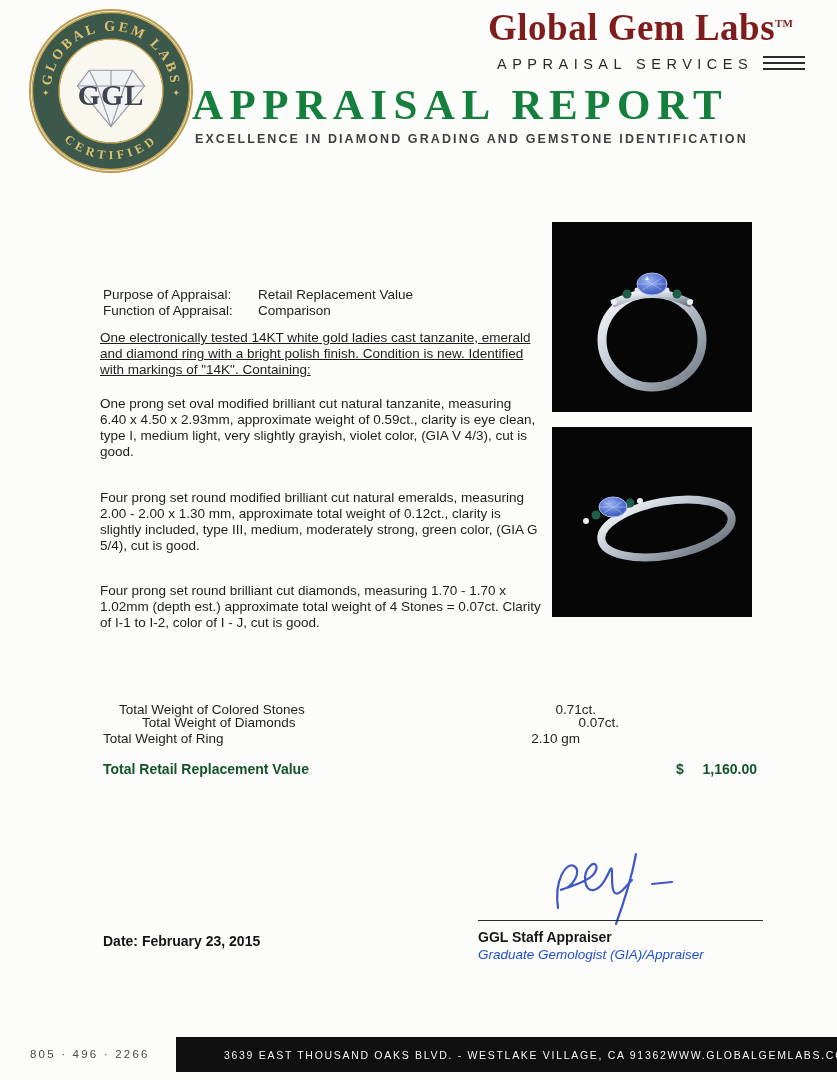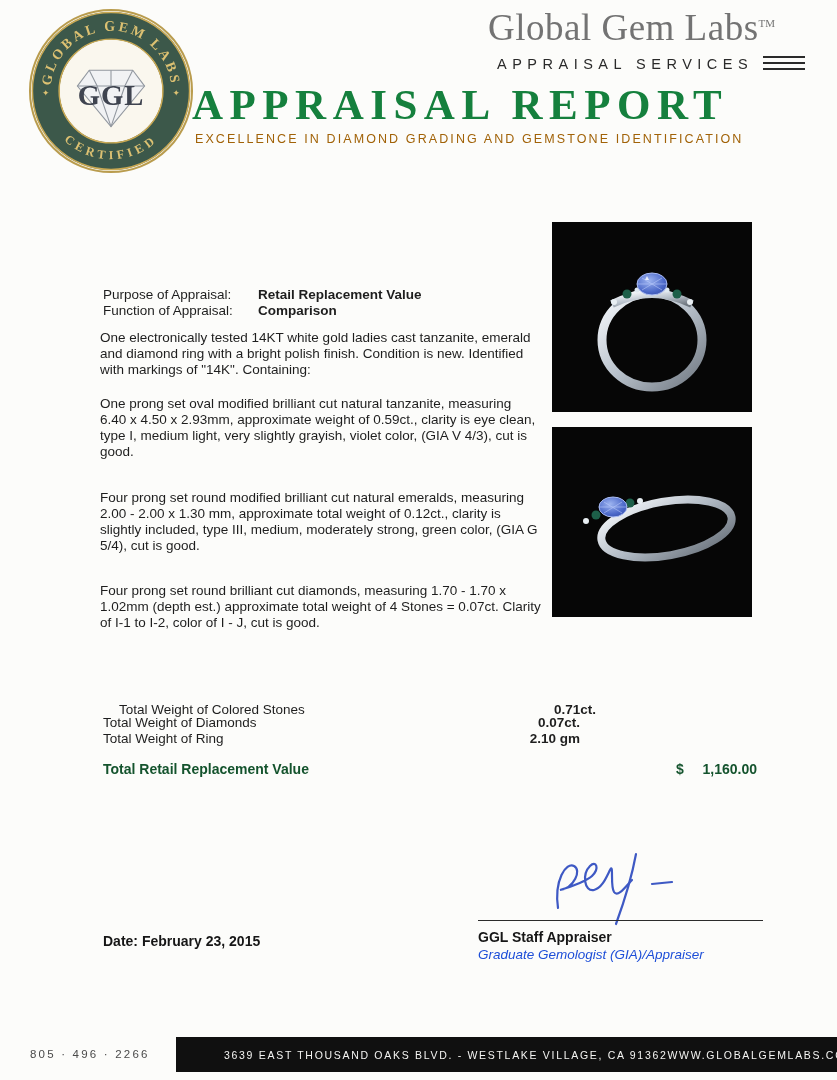--- a/index.html
+++ b/index.html
@@ -5,47 +5,47 @@
   * { margin:0; padding:0; box-sizing:border-box; }
   html,body { background:#9a9a9a; }
   body { font-family:"Liberation Sans", sans-serif; }
   #page {
     position:relative; width:837px; height:1080px; margin:0 auto;
     background:#fcfcfa; overflow:hidden;
     box-shadow:0 0 6px rgba(0,0,0,.4);
   }
   .abs { position:absolute; }
   .body-text { font-size:13.5px; line-height:16px; color:#1e1e1e; }
-  .b { font-weight:bold; }
+  .b { font-weight:normal; }
 
   
   .brand {
     left:488px; top:6px; width:320px;
-    font-family:"Liberation Serif", serif; font-size:37px; color:#737373;
-    white-space:nowrap; letter-spacing:0.5px;
+    font-family:"Liberation Serif", serif; font-size:37px; color:#7f1d1d;
+    white-space:nowrap; letter-spacing:0.5px;font-weight:bold;
   }
   .brand sup { font-size:11px; vertical-align:super; letter-spacing:0; }
   .services-row {
     left:497px; top:56px; width:308px;
     display:flex; align-items:flex-start; gap:10px;
   }
   .services {
     font-size:14.5px; letter-spacing:5.5px; color:#2a2a2a; white-space:nowrap;
   }
   .decor-lines { display:flex; flex-direction:column; gap:4px; flex:1; }
   .decor-lines span { display:block; height:2px; background:#2a2a2a; }
   .report-title {
     left:192px; top:80px;
     font-family:"Liberation Serif", serif; font-weight:bold;
     font-size:43px; letter-spacing:6.5px; color:#15803d; white-space:nowrap;
   }
   .report-tagline {
     left:195px; top:132px;
-    font-size:12.5px; font-weight:normal; letter-spacing:2.1px;
-    color:#a16207; white-space:nowrap;
+    font-size:12.5px; font-weight:bold; letter-spacing:2.1px;
+    color:#404040; white-space:nowrap;
   }
 
   
   .seal { left:27px; top:7px; width:168px; height:168px; }
 
   
   .photo { width:200px; height:190px; background:#000; }
   .photo-top { left:552px; top:222px; }
   .photo-bottom { left:552px; top:427px; }
 
@@ -182,31 +182,31 @@
     </svg>
   </div>
 
   <div class="abs body-text" style="left:103px; top:287px;">
     <span class="label-col">Purpose of Appraisal:</span><span class="b">Retail Replacement Value</span>
   </div>
   <div class="abs body-text" style="left:103px; top:303px;">
     <span class="label-col">Function of Appraisal:</span><span class="b">Comparison</span>
   </div>
 
-  <p class="abs body-text para" style="left:100px; top:330px;">One electronically tested 14KT white gold ladies cast tanzanite, emerald and diamond ring with a bright polish finish. Condition is new.  Identified with markings of "14K".  Containing:</p>
+  <p class="abs body-text para" style="left:100px; top:330px;text-decoration:underline;">One electronically tested 14KT white gold ladies cast tanzanite, emerald and diamond ring with a bright polish finish. Condition is new.  Identified with markings of "14K".  Containing:</p>
   <p class="abs body-text para" style="left:100px; top:396px;">One prong set oval modified brilliant cut natural tanzanite, measuring 6.40 x 4.50 x 2.93mm,  approximate weight of 0.59ct., clarity is eye clean, type I, medium light, very slightly grayish, violet color, (GIA V 4/3), cut is good.</p>
   <p class="abs body-text para" style="left:100px; top:490px; width:442px;">Four prong set round modified brilliant cut natural emeralds, measuring 2.00 - 2.00 x 1.30 mm,  approximate total weight of 0.12ct., clarity is slightly included, type III, medium, moderately strong, green color, (GIA G 5/4), cut is good.</p>
   <p class="abs body-text para" style="left:100px; top:583px; width:442px;">Four prong set round brilliant cut diamonds, measuring 1.70 - 1.70 x 1.02mm (depth est.) approximate total weight of 4 Stones = 0.07ct.  Clarity of I-1 to I-2, color of I - J, cut is good.</p>
 
 
   <div class="total-row body-text" style="top:702px;margin-left:16px;">
     <span>Total Weight of Colored Stones</span>
     <span class="total-value b">0.71ct.</span>
   </div>
-  <div class="total-row body-text" style="top:715px;">
+  <div class="total-row body-text" style="top:715px;margin-left:39px;">
     <span>Total Weight of Diamonds</span>
     <span class="total-value b">0.07ct.</span>
   </div>
   <div class="total-row body-text" style="top:731px;">
     <span>Total Weight of Ring</span>
     <span class="total-value b">2.10 gm</span>
   </div>
 
   <div class="grand-row">
     <span>Total Retail Replacement Value</span>

